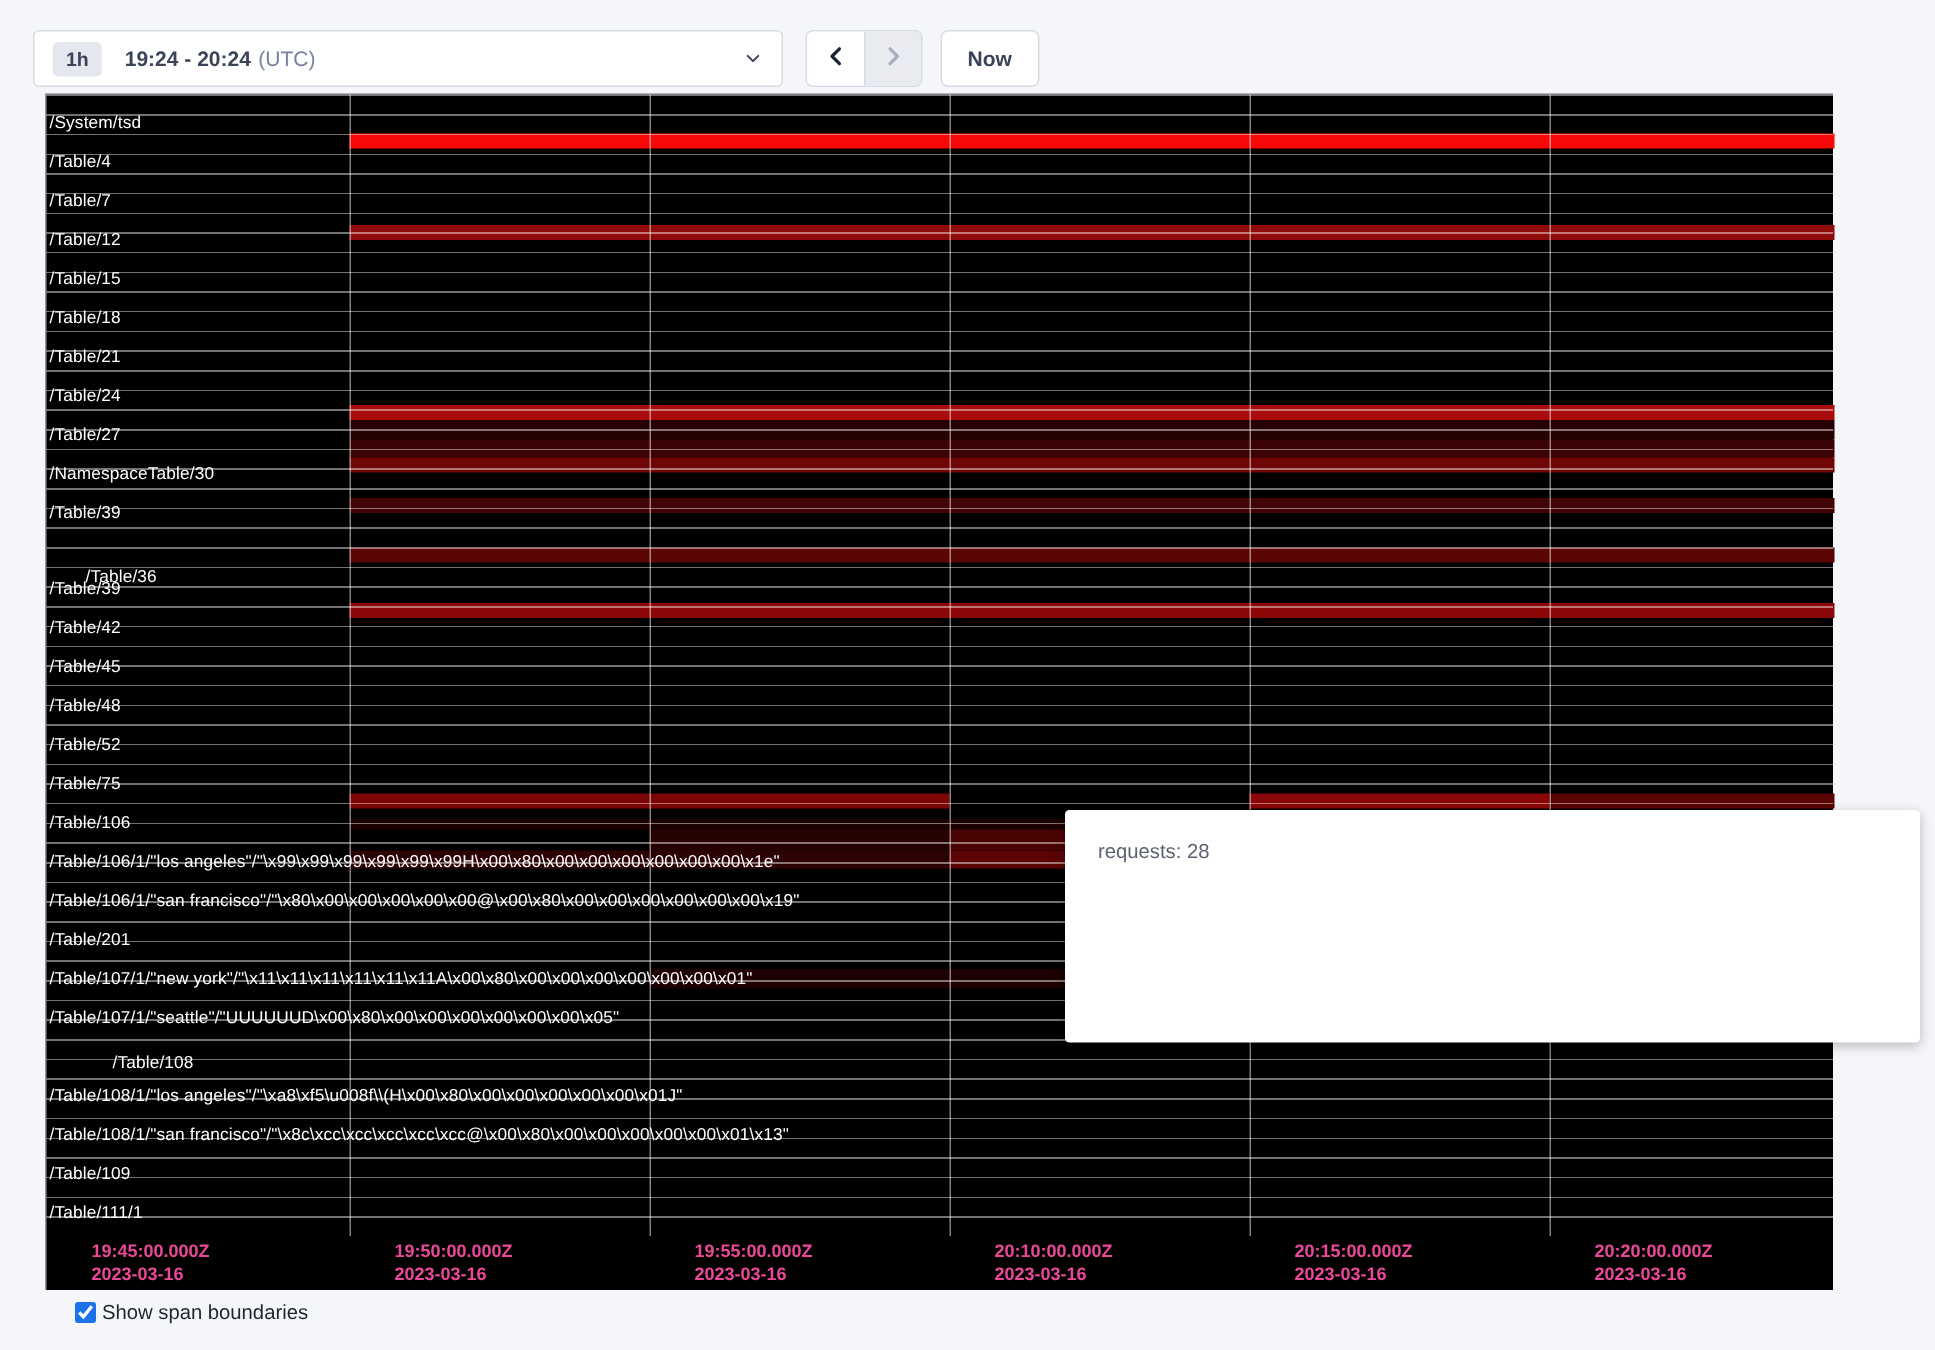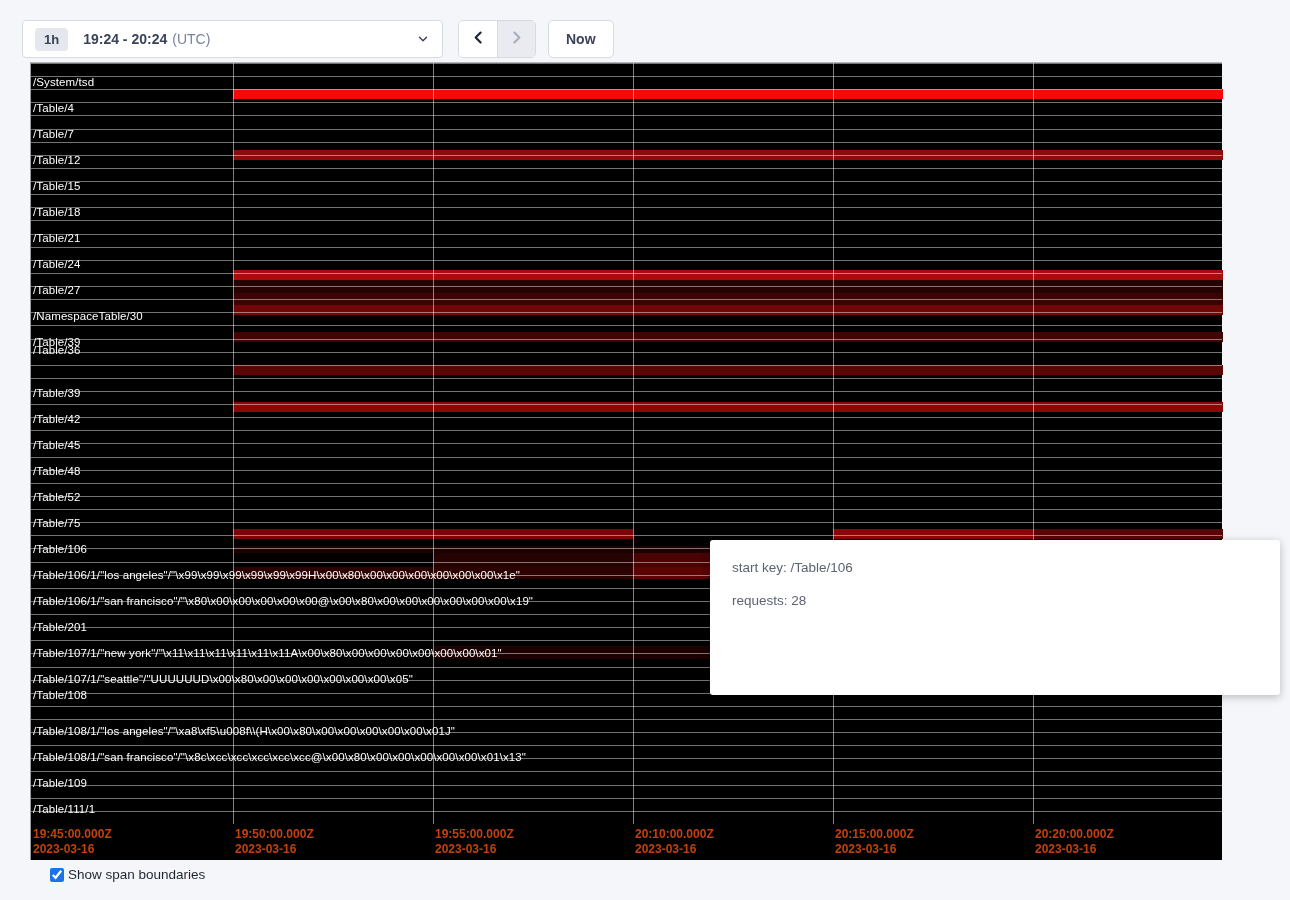--- a/index.html
+++ b/index.html
@@ -7,21 +7,21 @@
   body {
     background: #f5f6fa;
     font-family: "Liberation Sans", sans-serif;
     position: relative;
     overflow: hidden;
     color: #3a4358;
   }
   
   .toolbar { position: absolute; left: 22px; top: 20px; display: flex; align-items: stretch; }
   .time-select {
-    width: 421px; height: 38px; background: #fff;
+    width: 500px; height: 38px; background: #fff;
     border: 1px solid #d7dae3; border-radius: 4px;
     display: flex; align-items: center; padding: 0 12px; cursor: pointer;
   }
   .badge {
     background: #e4e7ee; color: #3a4358; font-weight: 700; font-size: 13px;
     border-radius: 4px; padding: 4px 9px; margin-right: 15px;
   }
   .range { font-weight: 700; font-size: 14px; color: #3a4358; }
   .zone { font-size: 14px; color: #77829e; margin-left: 5px; }
   .sel-chev { margin-left: auto; display: flex; align-items: center; }
@@ -54,21 +54,21 @@
       transparent 1px, transparent 13.12px);
   }
   .vlines { z-index: 3; pointer-events: none; }
   .vline { position: absolute; top: 0; width: 1px; height: 761px; background: rgba(255,255,255,0.5); }
   .row-labels { z-index: 4; pointer-events: none; }
   .row-label {
     position: absolute; left: 2px; color: #fff; font-size: 11.5px; line-height: 13px;
     white-space: nowrap; letter-spacing: 0.1px;
   }
   .x-axis { position: absolute; left: 0; top: 761px; right: 0; height: 37px; z-index: 4; }
-  .tick { position: absolute; top: 3px; color: #c2410c; font-size: 12px; font-weight: 700; line-height: 15px; white-space: nowrap; }
+  .tick { position: absolute; top: 3px; color: #ec4899; font-size: 12px; font-weight: 700; line-height: 15px; white-space: nowrap; margin-left: 28px; }
   .tick span { display: block; }
   
   .tooltip {
     position: absolute; left: 710px; top: 540px; width: 570px; height: 155px;
     background: #fff; border-radius: 3px; box-shadow: 0 2px 8px rgba(0,0,0,0.25);
     padding: 11px 22px; z-index: 10; overflow: hidden;
   }
   .tooltip p { color: #5d6370; font-size: 13.5px; line-height: 33px; white-space: nowrap; }
   
   .footer {
@@ -144,34 +144,34 @@
       <div class="row-label" style="top: 38.95px;">/Table/4</div>
       <div class="row-label" style="top: 64.9px;">/Table/7</div>
       <div class="row-label" style="top: 90.85px;">/Table/12</div>
       <div class="row-label" style="top: 116.8px;">/Table/15</div>
       <div class="row-label" style="top: 142.75px;">/Table/18</div>
       <div class="row-label" style="top: 168.7px;">/Table/21</div>
       <div class="row-label" style="top: 194.65px;">/Table/24</div>
       <div class="row-label" style="top: 220.6px;">/Table/27</div>
       <div class="row-label" style="top: 246.55px;">/NamespaceTable/30</div>
       <div class="row-label" style="top: 272.5px;">/Table/39</div>
-      <div class="row-label" style="top: 281px;">/Table/36</div>
+      <div class="row-label" style="top: 316px; margin-left: 24px;">/Table/36</div>
       <div class="row-label" style="top: 324.4px; text-align: center;">/Table/39</div>
       <div class="row-label" style="top: 350.35px;">/Table/42</div>
       <div class="row-label" style="top: 376.3px;">/Table/45</div>
       <div class="row-label" style="top: 402.25px;">/Table/48</div>
       <div class="row-label" style="top: 428.2px;">/Table/52</div>
       <div class="row-label" style="top: 454.15px;">/Table/75</div>
       <div class="row-label" style="top: 480.1px;">/Table/106</div>
       <div class="row-label" style="top: 506.05px;">/Table/106/1/"los angeles"/"\x99\x99\x99\x99\x99\x99H\x00\x80\x00\x00\x00\x00\x00\x00\x1e"</div>
       <div class="row-label" style="top: 532px;">/Table/106/1/"san francisco"/"\x80\x00\x00\x00\x00\x00@\x00\x80\x00\x00\x00\x00\x00\x00\x19"</div>
       <div class="row-label" style="top: 557.95px;">/Table/201</div>
       <div class="row-label" style="top: 583.9px;">/Table/107/1/"new york"/"\x11\x11\x11\x11\x11\x11A\x00\x80\x00\x00\x00\x00\x00\x00\x01"</div>
       <div class="row-label" style="top: 609.85px;">/Table/107/1/"seattle"/"UUUUUUD\x00\x80\x00\x00\x00\x00\x00\x00\x05"</div>
-      <div class="row-label" style="top: 626px;">/Table/108</div>
+      <div class="row-label" style="top: 640px; margin-left: 42px;">/Table/108</div>
       <div class="row-label" style="top: 661.75px;">/Table/108/1/"los angeles"/"\xa8\xf5\u008f\\(H\x00\x80\x00\x00\x00\x00\x00\x01J"</div>
       <div class="row-label" style="top: 687.7px;">/Table/108/1/"san francisco"/"\x8c\xcc\xcc\xcc\xcc\xcc@\x00\x80\x00\x00\x00\x00\x00\x01\x13"</div>
       <div class="row-label" style="top: 713.65px;">/Table/109</div>
       <div class="row-label" style="top: 739.6px;">/Table/111/1</div>
     </div>
   <div class="x-axis">
       <div class="tick" style="left: 2px;">
         <span>19:45:00.000Z</span>
         <span>2023-03-16</span>
       </div>
@@ -192,20 +192,19 @@
         <span>2023-03-16</span>
       </div>
       <div class="tick" style="left: 1004px;">
         <span>20:20:00.000Z</span>
         <span>2023-03-16</span>
       </div>
     </div>
 </div>
 
 <div class="tooltip">
-    <p>start key: /Table/106</p>
     <p>requests: 28</p>
   </div>
 
 <label class="footer">
   <input type="checkbox" checked="" style="">
   <span>Show span boundaries</span>
 </label>
 
 </body></html>

